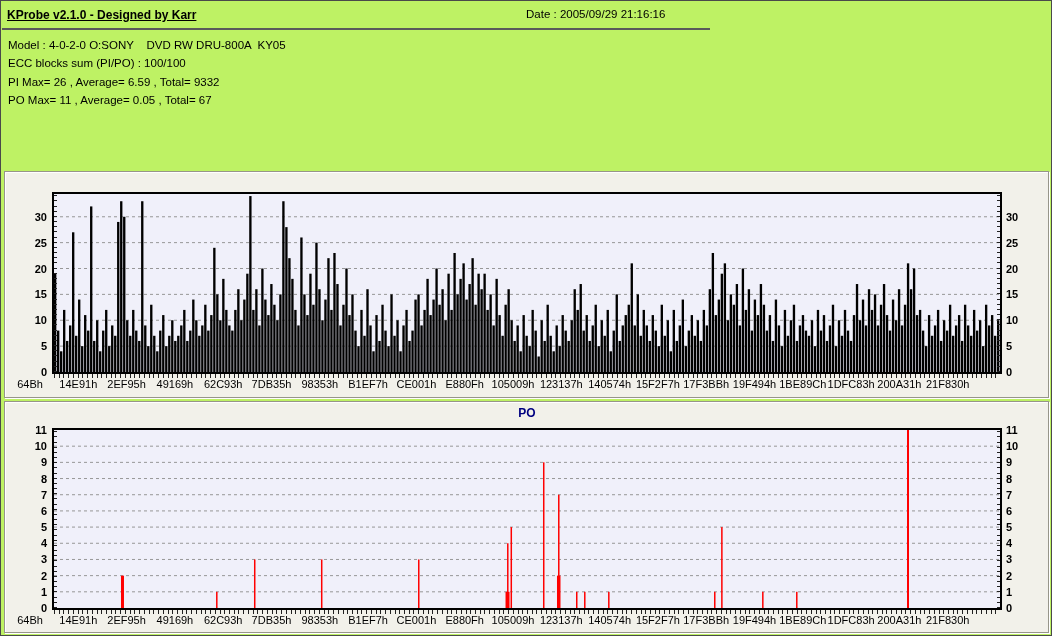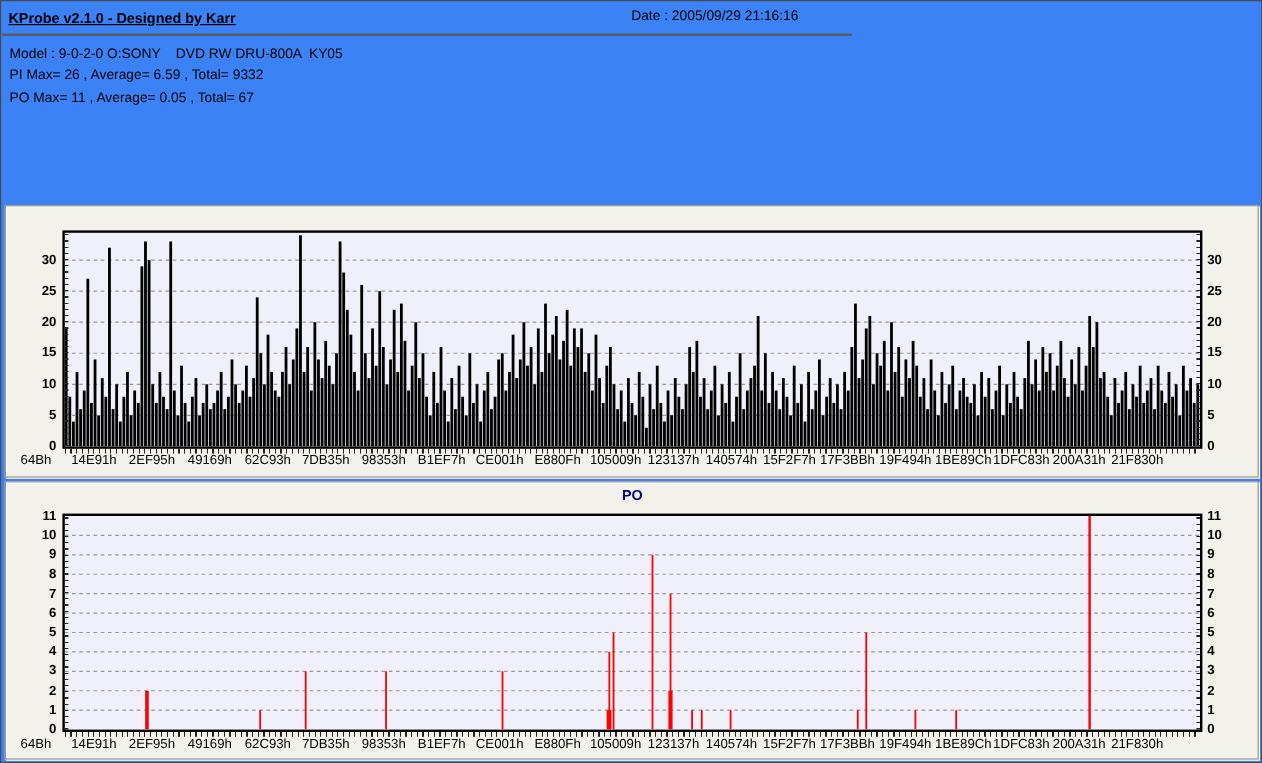--- a/index.html
+++ b/index.html
@@ -1,19 +1,19 @@
 <!DOCTYPE html>
 <html><head>
 <meta charset="utf-8">
 <style>
   * { margin:0; padding:0; box-sizing:border-box; }
   body { font-family:"Liberation Sans","DejaVu Sans",sans-serif; background:#888; }
   .window{
     position:relative; width:1052px; height:636px;
-    background:#3b82f6; border:1px solid #4a4a4a; overflow:hidden;
+    background:#bef264; border:1px solid #4a4a4a; overflow:hidden;
     font-size:11.5px; color:#000;
   }
   .hdr-title{
     position:absolute; left:6px; top:7px;
     font-weight:bold; font-size:12px; text-decoration:underline;
   }
   .hdr-date{ position:absolute; left:525px; top:7px; }
   .hdr-rule{ position:absolute; left:1px; top:27px; width:708px; height:2px; background:#5a5a5a; }
   .info{ position:absolute; left:7px; top:35px; }
   .info div{ white-space:pre; line-height:18.3px; }
@@ -49,21 +49,22 @@
 </head>
 <body>
 
 <div class="window">
 
   <div class="hdr-title">KProbe v2.1.0 - Designed by Karr</div>
   <div class="hdr-date">Date : 2005/09/29 21:16:16</div>
   <div class="hdr-rule"></div>
 
   <div class="info" id="info-block">
-      <div>Model : 9-0-2-0 O:SONY    DVD RW DRU-800A  KY05</div>
+      <div>Model : 4-0-2-0 O:SONY    DVD RW DRU-800A  KY05</div>
+      <div>ECC blocks sum (PI/PO) : 100/100</div>
       <div>PI Max= 26 , Average= 6.59 , Total= 9332</div>
       <div>PO Max= 11 , Average= 0.05 , Total= 67</div>
     </div>
 
   <div class="panel panel-pi" id="panel-pi">
     <div class="plot" style="top:20px">
       <svg id="svg-pi" viewBox="0 0 946 178" preserveAspectRatio="none">
           <line x1="0" x2="946" y1="152.12790697674419" y2="152.12790697674419" stroke="#979797" stroke-width="1" stroke-dasharray="3 3"></line>
           <line x1="0" x2="946" y1="126.25581395348837" y2="126.25581395348837" stroke="#979797" stroke-width="1" stroke-dasharray="3 3"></line>
           <line x1="0" x2="946" y1="100.38372093023256" y2="100.38372093023256" stroke="#979797" stroke-width="1" stroke-dasharray="3 3"></line>

